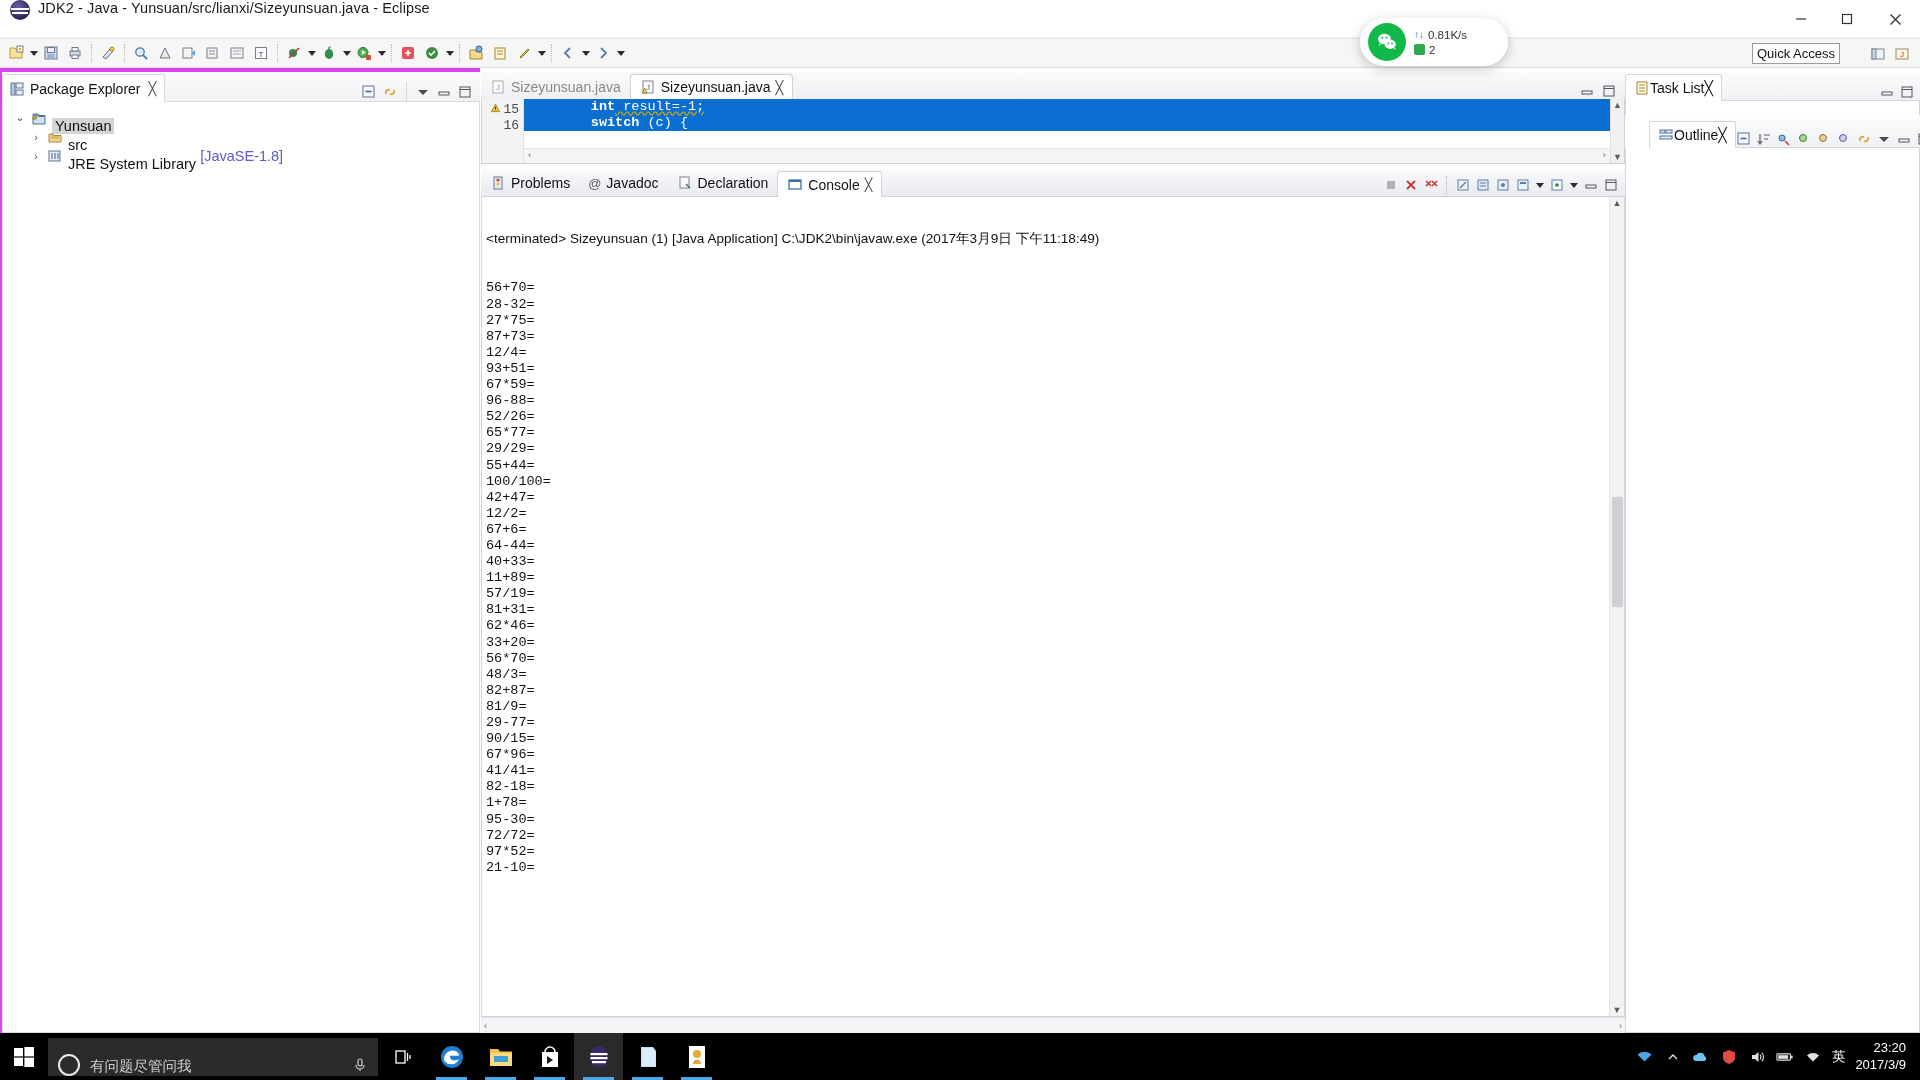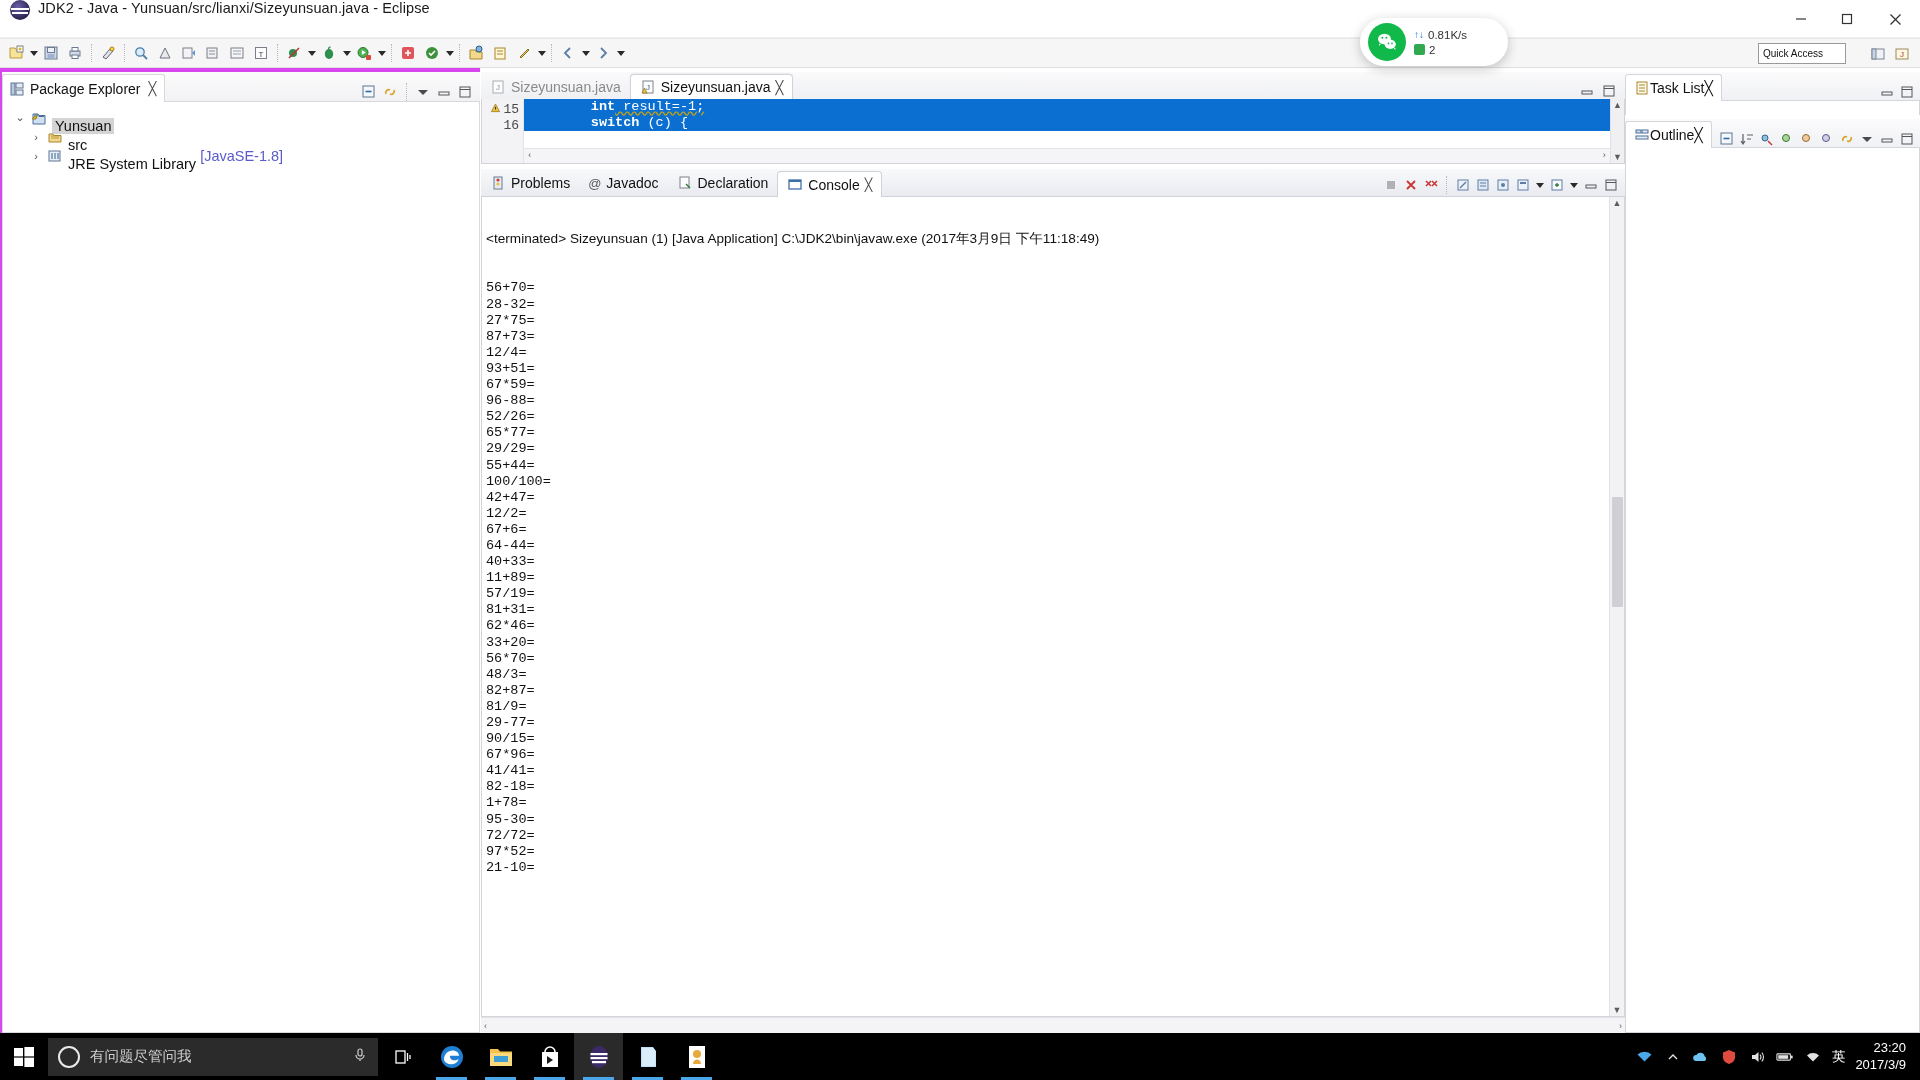--- a/index.html
+++ b/index.html
@@ -84,24 +84,24 @@
     width: 11px; height: 22px; display:flex; align-items:center; justify-content:center;
     cursor: default;
   }
   .tb-arrow::after {
     content: ""; border-left: 4px solid transparent; border-right: 4px solid transparent;
     border-top: 5px solid #2a2a2a;
   }
   .ic { width: 16px; height: 16px; display:block; }
 
   .quick-access {
-    position: absolute; right: 74px; top: 4px;
+    position: absolute; right: 80px; top: 4px;
     width: 88px; height: 21px;
     border: 1px solid #9a9a9e; background: #fff;
-    font-size: 10px; color: #111; display: flex; align-items: center;
+    font-size: 13px; color: #111; display: flex; align-items: center;
     padding-left: 4px; white-space: nowrap; overflow: hidden;
   }
   .persp-btns { position:absolute; right: 8px; top: 5px; display: flex; gap: 4px; }
   .persp-btn { width: 20px; height: 20px; display:flex; align-items:center; justify-content:center;}
 
   
   .workspace { flex: 1; display: flex; min-height: 0; background: #ffffff; }
 
   
   .pkg-panel {
@@ -249,21 +249,21 @@
   .net-row { display:flex; align-items:center; gap:4px; }
   .net-badge { width:11px; height:11px; background:#2fa84f; border-radius:2px; display:inline-block;}
 
   
   .taskbar {
     height: 47px; min-height:47px; background:#000000;
     display:flex; align-items:center; position:relative; color:#ffffff;
   }
   .start-btn { width:48px; height:47px; display:flex; align-items:center; justify-content:center;}
   .cortana {
-    width: 330px; height: 38px; background:#2b2b2b; display:flex; align-items:center;
+    width: 330px; height: 38px; background:#2b2b2b; display:flex; align-items:flex-end;
     gap: 10px; padding: 0 10px; color:#cfcfcf; font-size:14.5px;
   }
   .cortana-ring {
     width: 22px; height:22px; border-radius:50%; border:2px solid #e9e9e9; flex:none;
   }
   .cortana-text { flex:1; white-space:nowrap; }
   .tb-apps { display:flex; align-items:center; height:47px; }
   .tb-app {
     width: 49px; height:47px; display:flex; align-items:center; justify-content:center;
     position:relative;
@@ -774,21 +774,21 @@
           <div class="rtool">
             <svg class="ic" viewBox="0 0 16 16">
                 <rect x="3" y="3" width="10" height="10" fill="none" stroke="#55565c"></rect>
                 <line x1="3" y1="5.5" x2="13" y2="5.5" stroke="#55565c"></line>
               </svg>
           </div>
         </div>
       </div>
       <div class="task-body"></div>
 
-      <div class="outline-tabbar" style="margin-top:4px;">
+      <div class="outline-tabbar" style="margin-top:4px;margin-left:24px;">
         <div class="rtab">
           <span>
             <svg class="ic" viewBox="0 0 16 16">
                 <rect x="2" y="3" width="5" height="3" fill="#cfe0f2" stroke="#4a6f96"></rect>
                 <rect x="8" y="3" width="6" height="3" fill="#e8eef6" stroke="#4a6f96"></rect>
                 <rect x="2" y="9" width="12" height="3" fill="#e8eef6" stroke="#4a6f96"></rect>
               </svg>
           </span>
           <span>Outline</span>
           <span class="close-x">╳</span>

